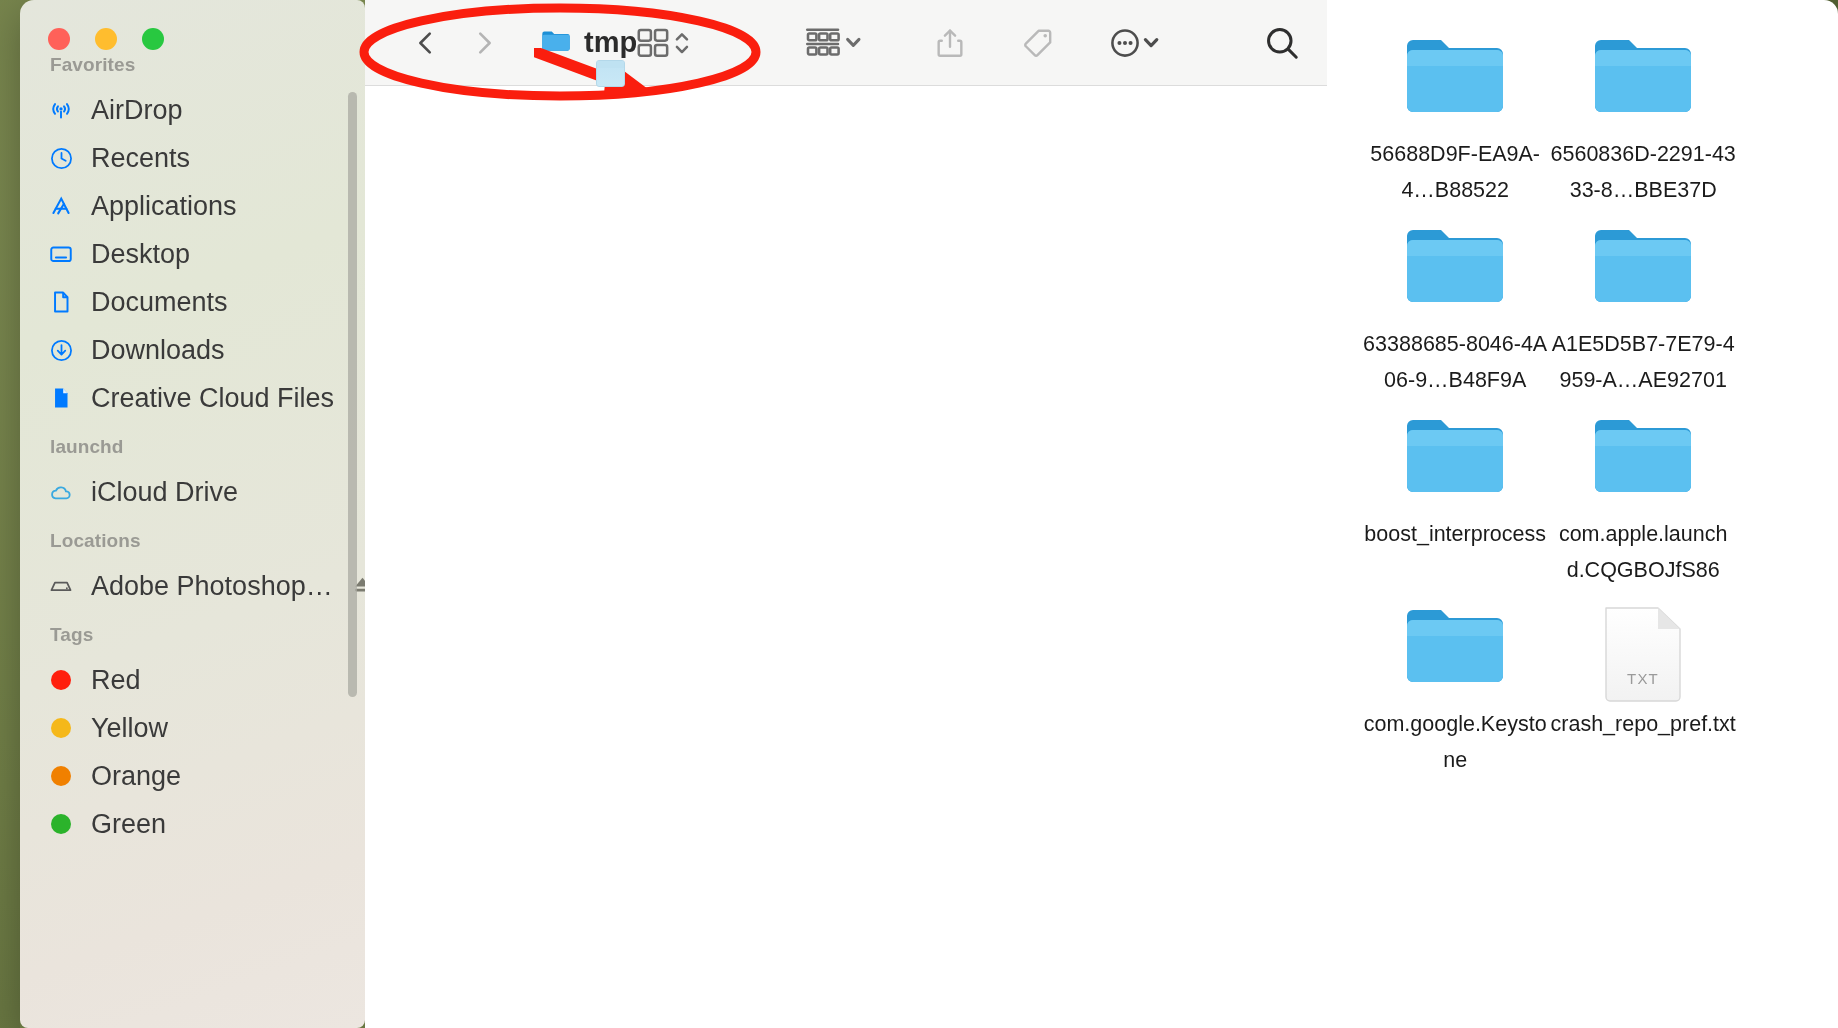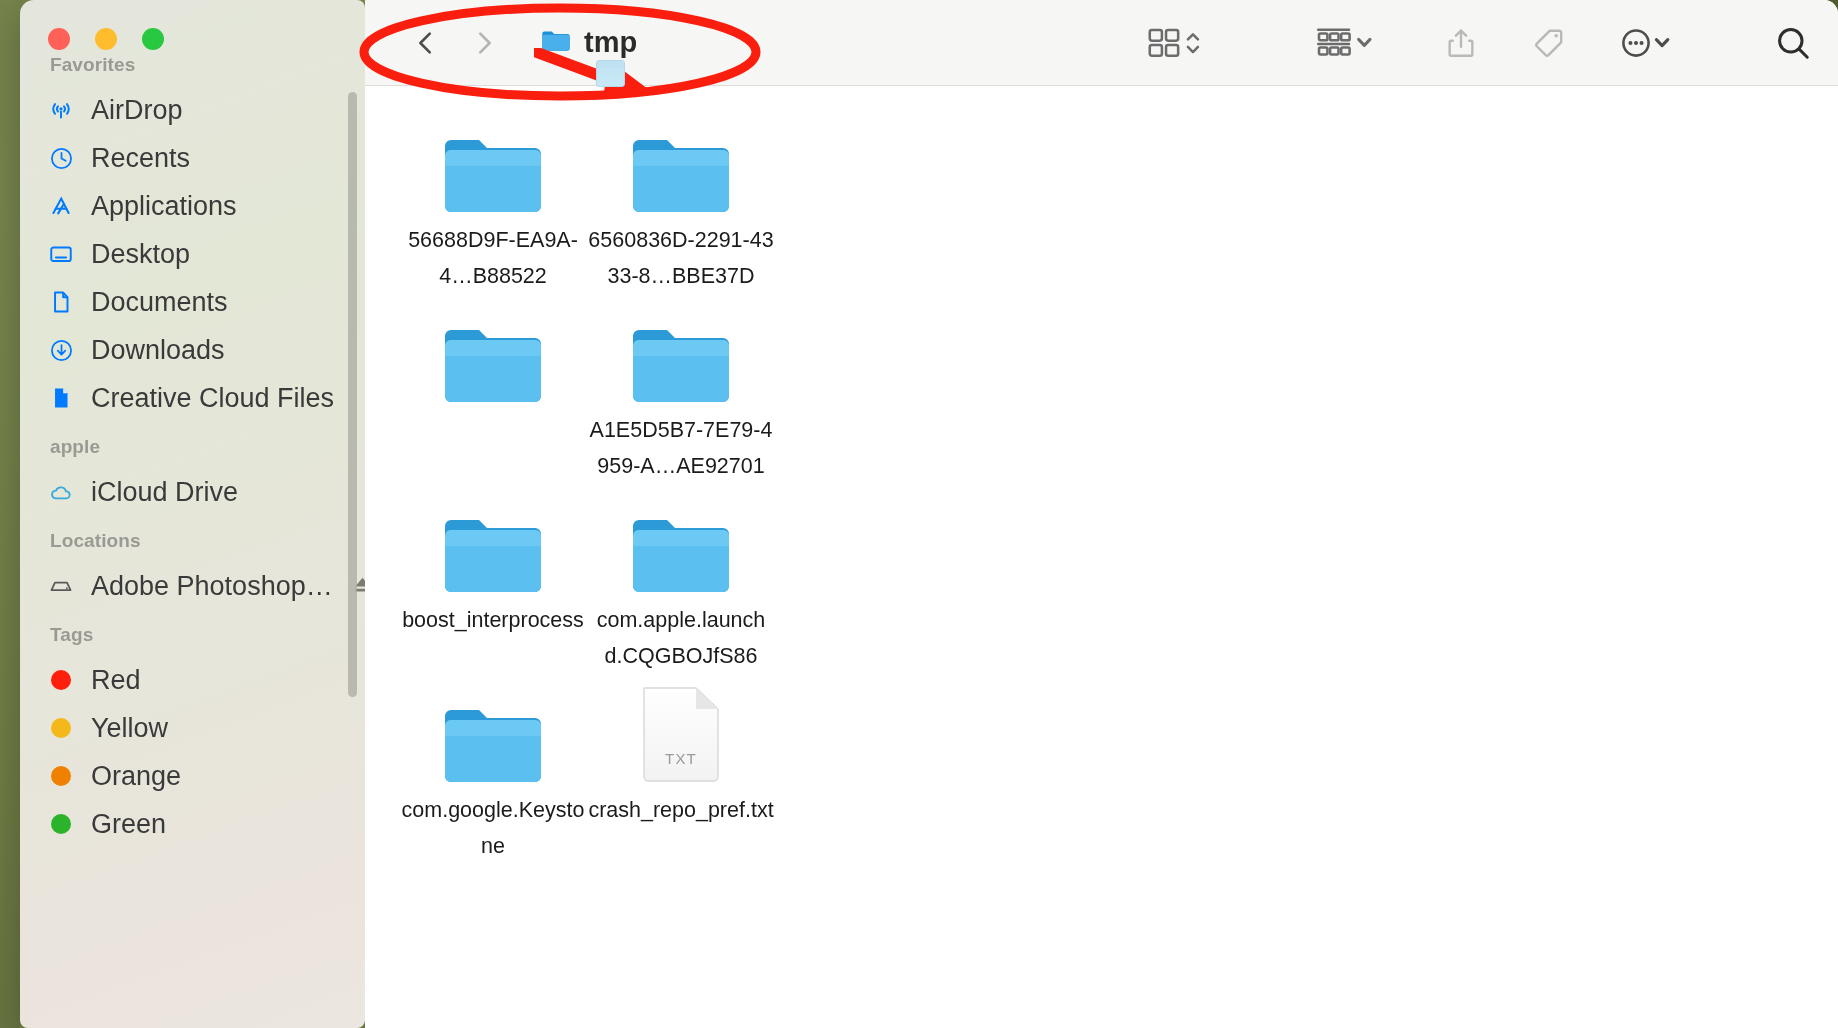--- a/index.html
+++ b/index.html
@@ -75,21 +75,21 @@
     background: #a9a9a2;
     opacity: 0.75;
   }
 
   
   .main {
     flex: 1 1 auto;
     position: relative;
     background: #ffffff;
     display: flex;
-    flex-direction: column;
+    flex-direction: row;
     min-width: 0;
   }
   .toolbar {
     position: relative;
     height: 86px;
     flex: 0 0 86px;
     background: #f6f6f5;
     border-bottom: 1px solid #dcdcdc;
     display: flex;
     align-items: center;
@@ -147,21 +147,21 @@
   .cell {
     width: 188px;
     height: 190px;
     display: flex;
     flex-direction: column;
     align-items: center;
     cursor: default;
   }
   .cell .icon-slot {
     height: 104px;
-    display: flex; align-items: flex-end; justify-content: center;
+    display: flex; align-items: flex-start; justify-content: center;
     padding-top: 6px;
   }
   .cell .name {
     margin-top: 6px;
     font-size: 21.5px;
     line-height: 36px;
     color: #1b1b1b;
     text-align: center;
     width: 186px;
     word-break: break-all;
@@ -281,21 +281,21 @@
       <div class="sb-item">
         <span class="ico">
           <svg viewBox="0 0 24 24" width="26" height="26">
             <path d="M6.5 3.3 H14 L18 7.6 V20.7 H6.5 Z" fill="#007aff"></path>
             <path d="M14 3.3 L18 7.6 H14 Z" fill="#ffffff" opacity="0.9"></path>
           </svg>
         </span>
         <span class="lbl">Creative Cloud Files</span>
       </div>
 
-      <div class="sb-section">apple</div>
+      <div class="sb-section">launchd</div>
 
       <div class="sb-item">
         <span class="ico">
           <svg viewBox="0 0 24 24" width="27" height="27" fill="none" stroke="#3aa9e0" stroke-width="1.7" stroke-linejoin="round">
             <path d="M7 17.4 a3.6 3.6 0 0 1 .35-7.18 A4.9 4.9 0 0 1 16.6 11 a3.2 3.2 0 0 1 .4 6.4 Z"></path>
           </svg>
         </span>
         <span class="lbl">iCloud Drive</span>
       </div>
 
@@ -461,20 +461,21 @@
             </div>
 
             <div class="cell">
               <div class="icon-slot">
                 <svg class="folder-svg" viewBox="0 0 104 84">
                   <path d="M4 14 a6 6 0 0 1 6-6 H38 l8 8 H94 a6 6 0 0 1 6 6 V74 a6 6 0 0 1-6 6 H10 a6 6 0 0 1-6-6 Z" fill="#2c9ad6"></path>
                   <path d="M4 24 a6 6 0 0 1 6-6 H94 a6 6 0 0 1 6 6 V74 a6 6 0 0 1-6 6 H10 a6 6 0 0 1-6-6 Z" fill="#5bc0f0"></path>
                   <path d="M4 24 a6 6 0 0 1 6-6 H94 a6 6 0 0 1 6 6 V34 H4 Z" fill="#6cc9f3"></path>
                 </svg>
               </div>
+              <div class="name">63388685-8046-4A06-9…B48F9A</div>
             </div>
 
             <div class="cell">
               <div class="icon-slot">
                 <svg class="folder-svg" viewBox="0 0 104 84">
                   <path d="M4 14 a6 6 0 0 1 6-6 H38 l8 8 H94 a6 6 0 0 1 6 6 V74 a6 6 0 0 1-6 6 H10 a6 6 0 0 1-6-6 Z" fill="#2c9ad6"></path>
                   <path d="M4 24 a6 6 0 0 1 6-6 H94 a6 6 0 0 1 6 6 V74 a6 6 0 0 1-6 6 H10 a6 6 0 0 1-6-6 Z" fill="#5bc0f0"></path>
                   <path d="M4 24 a6 6 0 0 1 6-6 H94 a6 6 0 0 1 6 6 V34 H4 Z" fill="#6cc9f3"></path>
                 </svg>
               </div>

